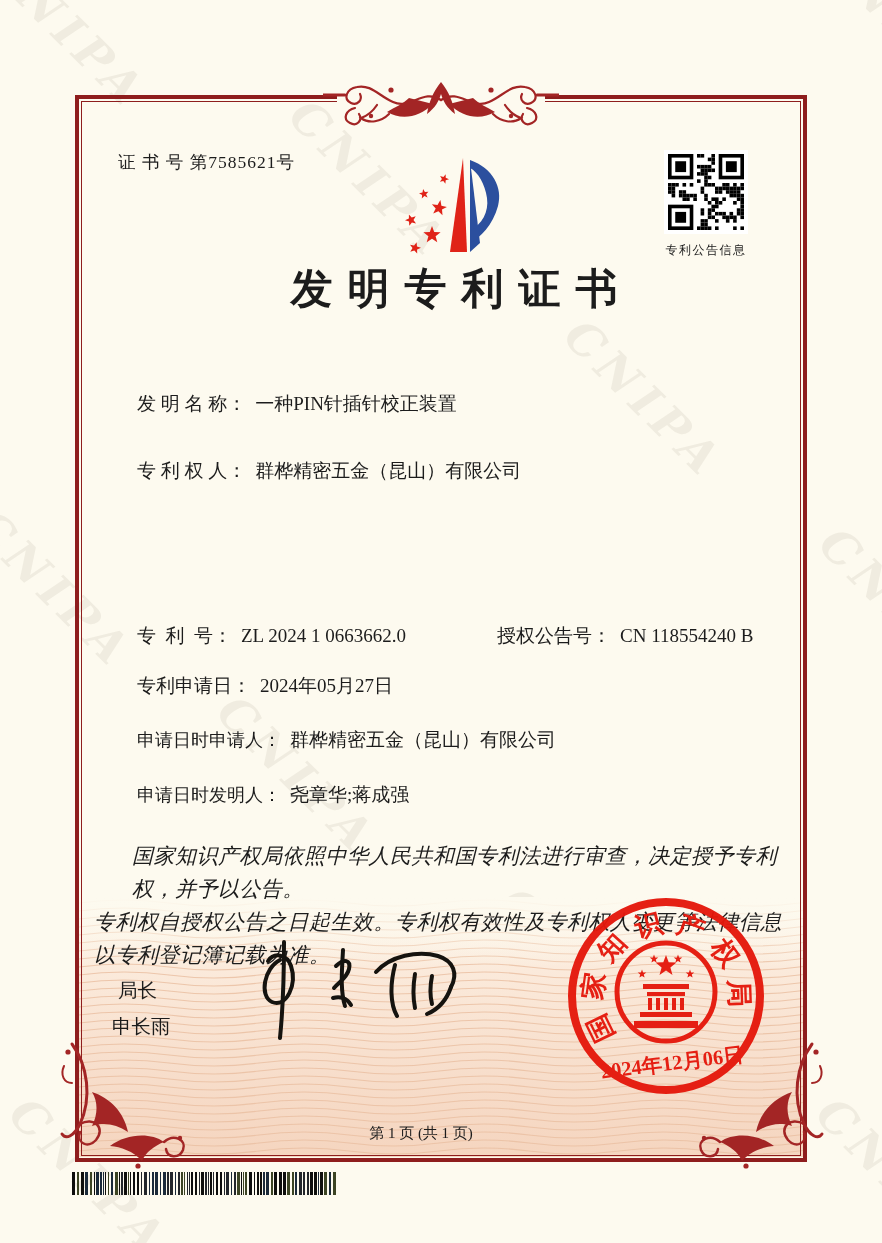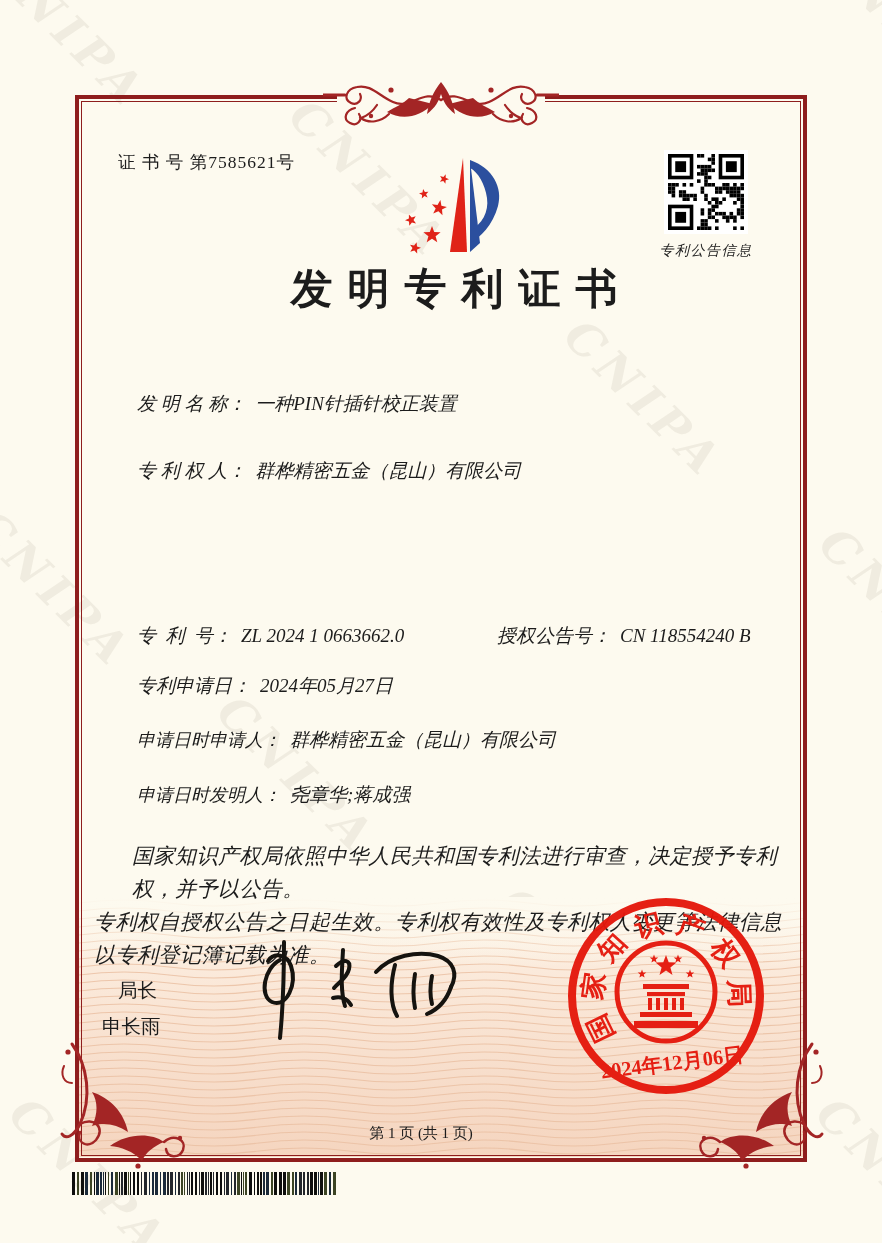--- a/index.html
+++ b/index.html
@@ -19,37 +19,37 @@
     background:linear-gradient(180deg,#fdfaef 0%,#fbeadb 28%,#f7ddca 70%,#f5d5bf 100%);}
   #band svg{display:block;}
   
   #frame{left:75px;top:95px;width:732px;height:1067px;border:4px solid var(--border);z-index:3;}
   #frame-inner{position:absolute;left:2px;top:2px;right:2px;bottom:2px;border:1.5px solid var(--border);}
   .z4{z-index:4;}
   
   #cert-no{left:118px;top:150px;font-size:17.5px;letter-spacing:1px;}
   #logo{left:383px;top:146px;}
   #qr-wrap{left:664px;top:150px;width:84px;height:84px;background:#fff;padding:4px;}
-  #qr-label{left:636px;top:242px;width:140px;text-align:center;font-size:14px;letter-spacing:1.5px;
-    font-style:italic;}
+  #qr-label{left:636px;top:242px;width:140px;text-align:center;font-size:12px;letter-spacing:1.5px;
+    }
   #title{left:0;top:261px;width:882px;text-align:center;font-size:42px;font-weight:bold;
     letter-spacing:15px;text-indent:15px;padding-left:26px;}
   
-  .row{position:absolute;left:118px;font-size:19px;white-space:pre;z-index:4;font-style:italic;}
+  .row{position:absolute;left:118px;font-size:19px;white-space:pre;z-index:4;}
   .row .lab{white-space:pre;}
   .row .val{margin-left:9px;}
   .col2{left:478px;text-align:right;}
   .small-lab{font-size:18px;}
   
   #statement{left:94px;top:840px;width:694px;z-index:4;font-size:21px;line-height:33px;
     font-style:italic;letter-spacing:0.5px;}
   #statement .l1{padding-left:38px;}
   
   #sig-title{left:118px;top:977px;font-size:19.5px;z-index:4;}
-  #sig-name{left:102px;top:1013px;font-size:19.5px;z-index:4;}
+  #sig-name{left:112px;top:1013px;font-size:19.5px;z-index:4;}
   #signature{left:238px;top:936px;z-index:4;}
   
   #seal{left:563px;top:893px;z-index:5;opacity:0.96;}
   
   #page-footer{left:0;top:1124px;width:842px;text-align:center;font-size:15px;z-index:4;}
   #barcode{left:72px;top:1172px;width:266px;height:23px;z-index:4;}
   
   #orn-top{left:323px;top:74px;z-index:4;}
   .corner{z-index:6;}
   #corner-bl{left:58px;top:1040px;}

